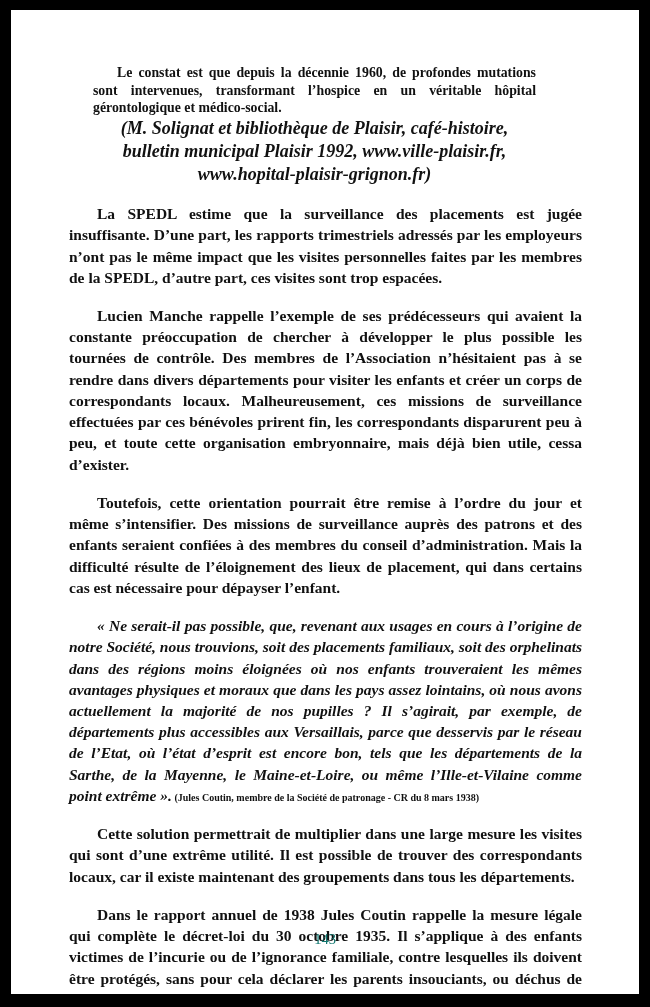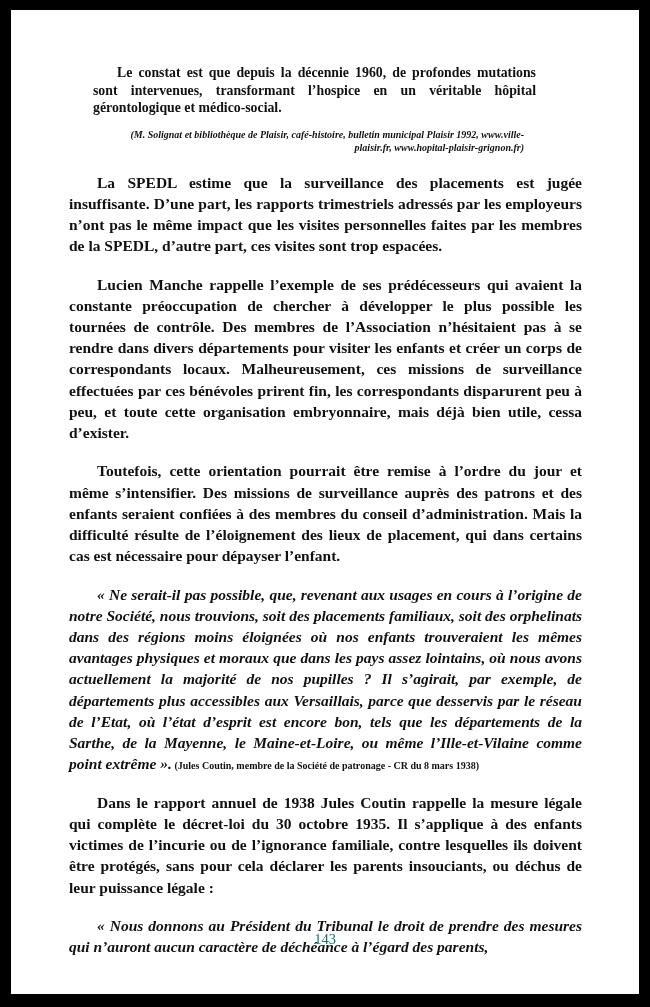--- a/index.html
+++ b/index.html
@@ -37,26 +37,26 @@
     margin: 0 46px 6px 24px;
   }
   .intro-quote .quote-body {
     font-size: 13.8px;
     line-height: 1.28;
     text-indent: 24px;
     margin: 0;
     text-align: justify;
   }
   .intro-quote .quote-citation {
-    font-size: 10px;
+    font-size: 18px;
     line-height: 1.28;
     font-style: italic;
     text-indent: 0;
-    margin: 12px;
-    text-align: right;
+    margin: 0;
+    text-align: center;
   }
   .italic-quote {
     font-style: italic;
   }
   .quote-mixed .quote-italic {
     font-style: italic;
   }
   .quote-mixed .quote-attrib {
     font-style: normal;
     font-size: 10px;
@@ -83,20 +83,21 @@
     </div>
 
     <p>La SPEDL estime que la surveillance des placements est jugée insuffisante. D’une part, les rapports trimestriels adressés par les employeurs n’ont pas le même impact que les visites personnelles faites par les membres de la SPEDL, d’autre part, ces visites sont trop espacées.</p>
 
     <p>Lucien Manche rappelle l’exemple de ses prédécesseurs qui avaient la constante préoccupation de chercher à développer le plus possible les tournées de contrôle. Des membres de l’Association n’hésitaient pas à se rendre dans divers départements pour visiter les enfants et créer un corps de correspondants locaux. Malheureusement, ces missions de surveillance effectuées par ces bénévoles prirent fin, les correspondants disparurent peu à peu, et toute cette organisation embryonnaire, mais déjà bien utile, cessa d’exister.</p>
 
     <p>Toutefois, cette orientation pourrait être remise à l’ordre du jour et même s’intensifier. Des missions de surveillance auprès des patrons et des enfants seraient confiées à des membres du conseil d’administration. Mais la difficulté résulte de l’éloignement des lieux de placement, qui dans certains cas est nécessaire pour dépayser l’enfant.</p>
 
     <p class="quote-mixed"><span class="quote-italic">« Ne serait-il pas possible, que, revenant aux usages en cours à l’origine de notre Société, nous trouvions, soit des placements familiaux, soit des orphelinats dans des régions moins éloignées où nos enfants trouveraient les mêmes avantages physiques et moraux que dans les pays assez lointains, où nous avons actuellement la majorité de nos pupilles ? Il s’agirait, par exemple, de départements plus accessibles aux Versaillais, parce que desservis par le réseau de l’Etat, où l’état d’esprit est encore bon, tels que les départements de la Sarthe, de la Mayenne, le Maine-et-Loire, ou même l’Ille-et-Vilaine comme point extrême ».</span><span class="quote-attrib"> (Jules Coutin, membre de la Société de patronage - CR du 8 mars 1938)</span></p>
 
+    <p>Cette solution permettrait de multiplier dans une large mesure les visites qui sont d’une extrême utilité. Il est possible de trouver des correspondants locaux, car il existe maintenant des groupements dans tous les départements.</p>
 
     <p>Dans le rapport annuel de 1938 Jules Coutin rappelle la mesure légale qui complète le décret-loi du 30 octobre 1935. Il s’applique à des enfants victimes de l’incurie ou de l’ignorance familiale, contre lesquelles ils doivent être protégés, sans pour cela déclarer les parents insouciants, ou déchus de leur puissance légale :</p>
 
     <p class="italic-quote">« Nous donnons au Président du Tribunal le droit de prendre des mesures qui n’auront aucun caractère de déchéance à l’égard des parents,</p>
 
   </div>
 
   <div class="page-number">143</div>
 </div>
 

